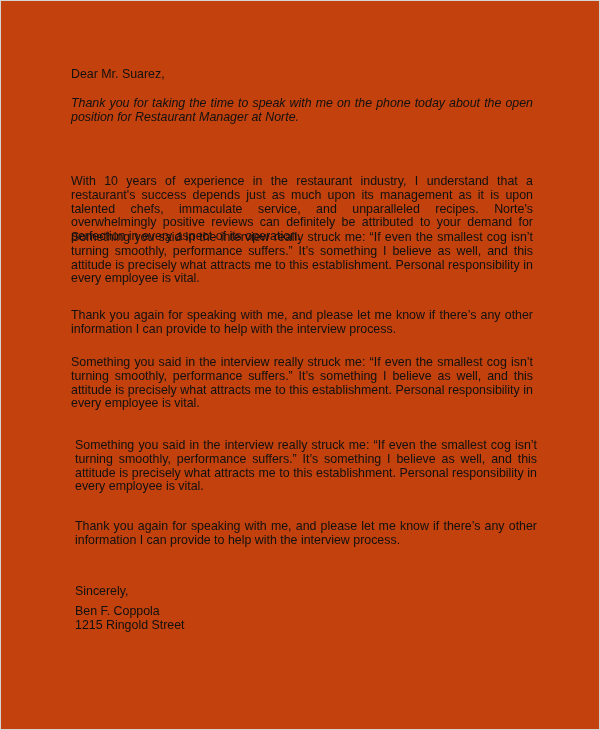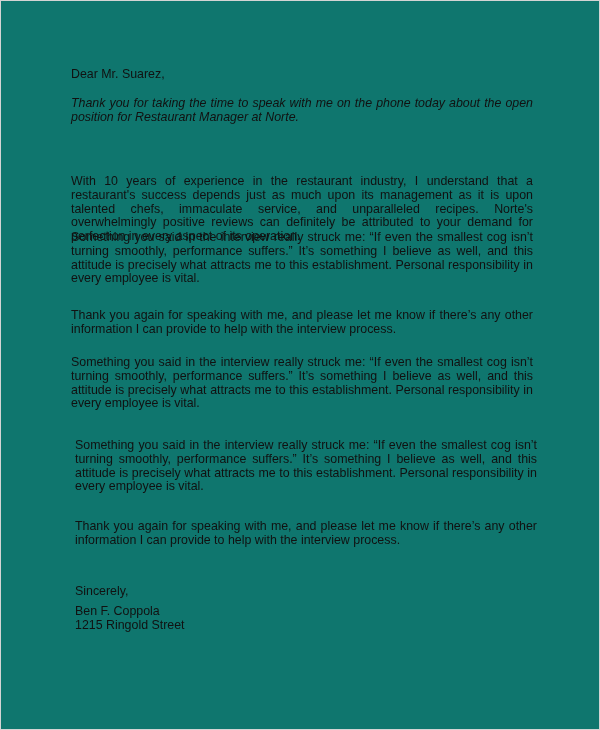--- a/index.html
+++ b/index.html
@@ -1,21 +1,21 @@
 <!DOCTYPE html>
 <html><head>
 <meta charset="utf-8">
 <style>
   html, body { margin: 0; padding: 0; background: #ffffff; }
   body { width: 600px; height: 730px; overflow: hidden; }
   .page {
     position: relative;
     width: 598px; height: 728px;
     border: 1px solid #d4d4d4;
-    background: #0f766e;
+    background: #c2410c;
     font-family: "Liberation Sans", sans-serif;
     font-size: 12.4px;
     line-height: 13.8px;
     color: #111111;
   }
   .block {
     position: absolute;
     left: 70px;
     width: 462px;
     text-align: justify;

